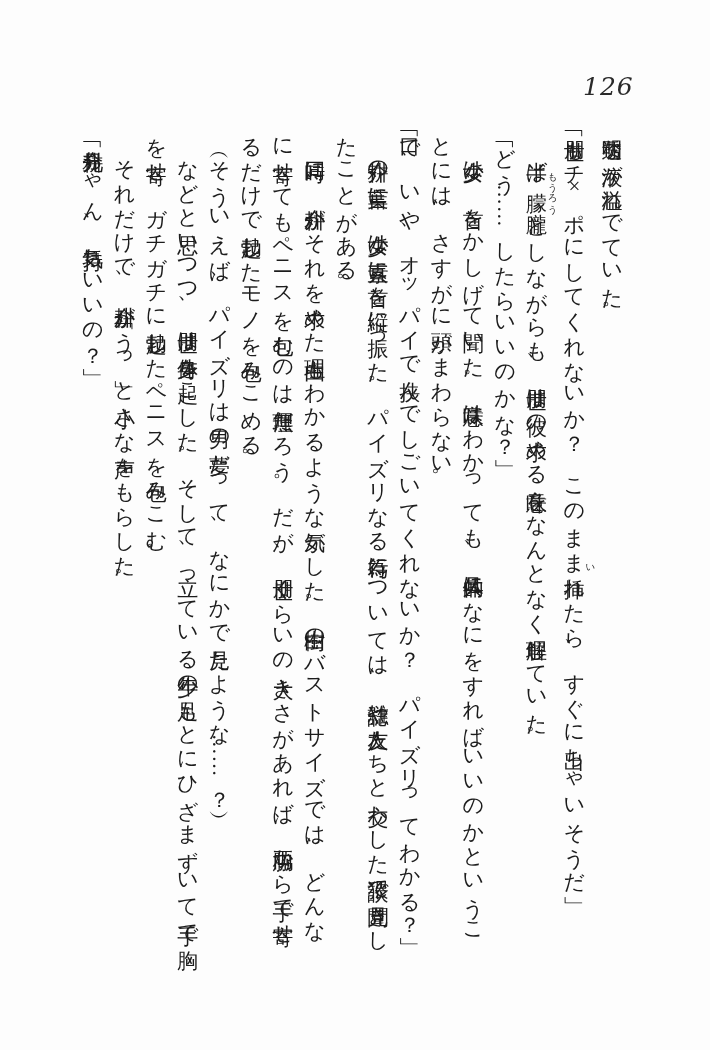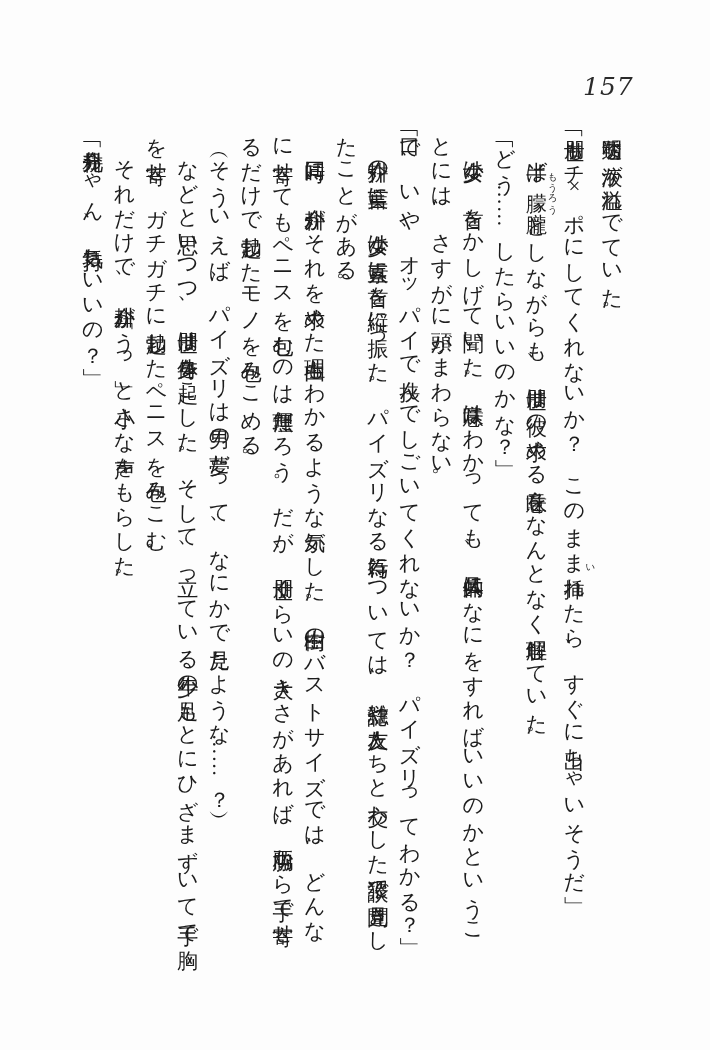--- a/index.html
+++ b/index.html
@@ -58,21 +58,21 @@
   rt {
     font-size: 9.5px;
     letter-spacing: 0;
     line-height: 1;
   }
 </style>
 </head>
 <body>
 
 <div class="book-page">
-  <div class="page-number">157</div>
+  <div class="page-number">126</div>
   <div class="body-text">
       <p>透明な液が溢れでていた。</p>
       <p>「朋世もチ×ポにしてくれないか？　このまま<ruby>挿<rt>い</rt></ruby>れたら、すぐに出ちゃいそうだ」</p>
       <p class="indent-1">半ば<ruby>朦朧<rt>もうろう</rt></ruby>としながらも、朋世は彼の求める意味をなんとなく理解していた。</p>
       <p class="indent-half">「どう……したらいいのかな？」</p>
       <p class="indent-1">少女は、首をかしげて聞いた。意味はわかっても、具体的になにをすればいいのかということには、さすがに頭がまわらない。</p>
       <p>「口で、いや、オッパイで挟んでしごいてくれないか？　パイズリってわかる？」</p>
       <p class="indent-1">耕介の言葉に、少女は素直に首を縦に振った。パイズリなる行為については、雑誌や友人たちと交わした猥談で見聞きしたことがある。</p>
       <p class="indent-1">同時に、耕介がそれを求めた理由もわかるような気がした。由樹のバストサイズでは、どんなに寄せてもペニスを包むのは無理だろう。だが、朋世くらいの大きさがあれば、両脇から手で寄せるだけで勃起したモノを包みこめる。</p>
       <p class="indent-1">（そういえば、パイズリは男の夢だって、なにかで見たような……？）</p>

